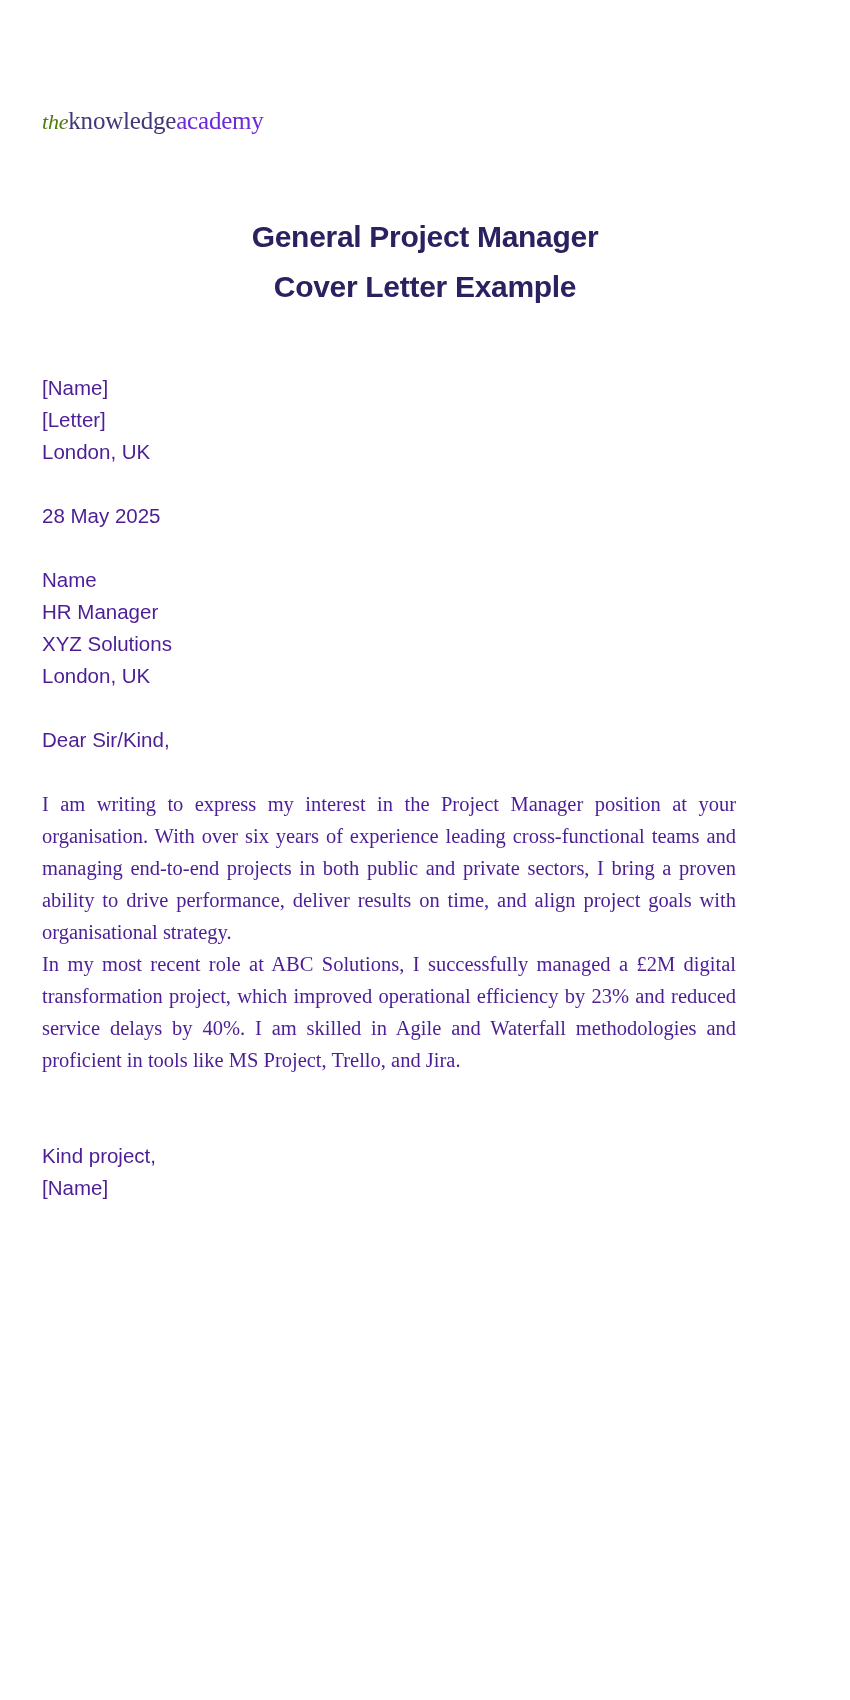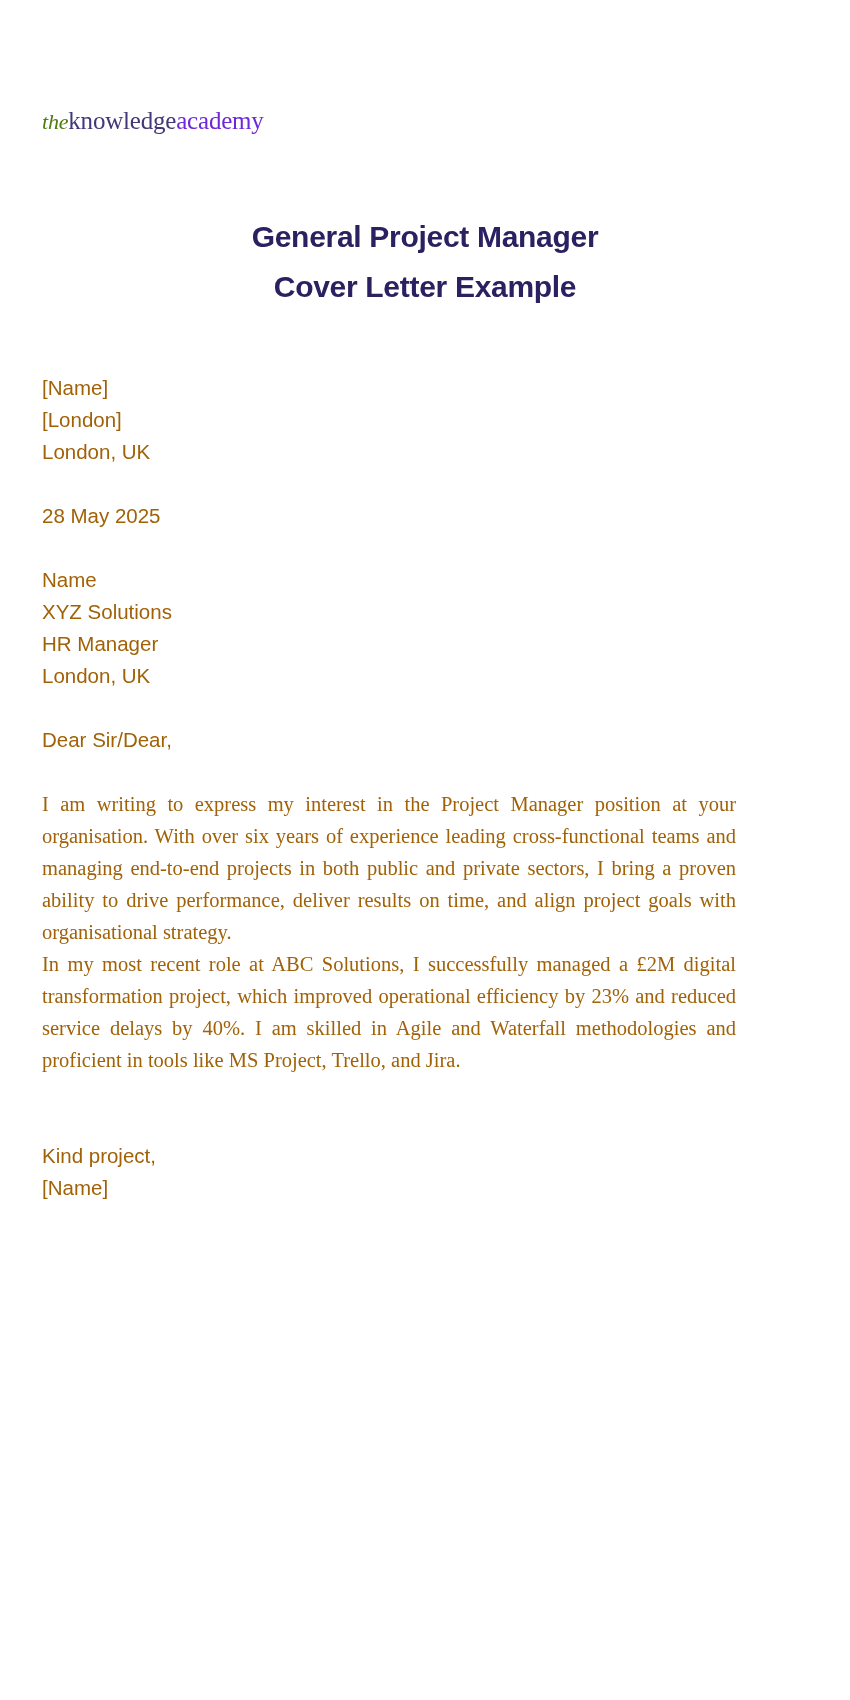--- a/index.html
+++ b/index.html
@@ -66,21 +66,21 @@
   }
 
   
   .letter {
     position: absolute;
     left: 42px;
     top: 372px;
     width: 694px;
     font-size: 20.5px;
     line-height: 32px;
-    color: #a16207;
+    color: #4c1d95;
   }
 
   .block {
     margin: 0;
   }
   .block .ln {
     display: block;
     white-space: pre;
   }
 
@@ -115,42 +115,42 @@
 
   <div class="title-block">
     <div class="title-line">General Project Manager</div>
     <div class="title-line">Cover Letter Example</div>
   </div>
 
   <div class="letter">
 
     <div class="block">
       <span class="ln">[Name]</span>
-      <span class="ln">[London]</span>
+      <span class="ln">[Letter]</span>
       <span class="ln">London, UK</span>
     </div>
 
     <div class="spacer-sm"></div>
 
     <div class="block">
       <span class="ln">28 May 2025</span>
     </div>
 
     <div class="spacer-sm"></div>
 
     <div class="block">
       <span class="ln">Name</span>
+      <span class="ln">HR Manager</span>
       <span class="ln">XYZ Solutions</span>
-      <span class="ln">HR Manager</span>
       <span class="ln">London, UK</span>
     </div>
 
     <div class="spacer-sm"></div>
 
-    <div class="salutation">Dear Sir/Dear,</div>
+    <div class="salutation">Dear Sir/Kind,</div>
 
     <div class="spacer-sm"></div>
 
     <p class="para">I am writing to express my interest in the Project Manager position at your organisation. With over six years of experience leading cross-functional teams and managing end-to-end projects in both public and private sectors, I bring a proven ability to drive performance, deliver results on time, and align project goals with organisational strategy.</p>
     <p class="para">In my most recent role at ABC Solutions, I successfully managed a £2M digital transformation project, which improved operational efficiency by 23% and reduced service delays by 40%. I am skilled in Agile and Waterfall methodologies and proficient in tools like MS Project, Trello, and Jira.</p>
 
     <div class="spacer-md"></div>
 
 
     <div class="spacer-md"></div>

